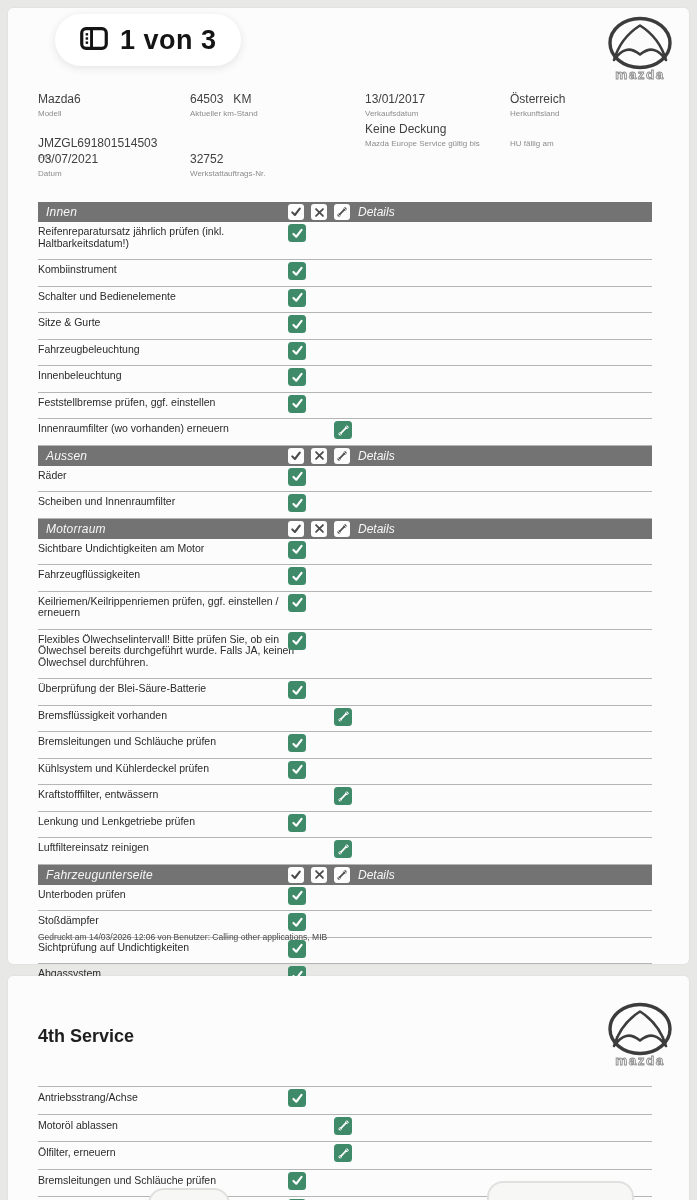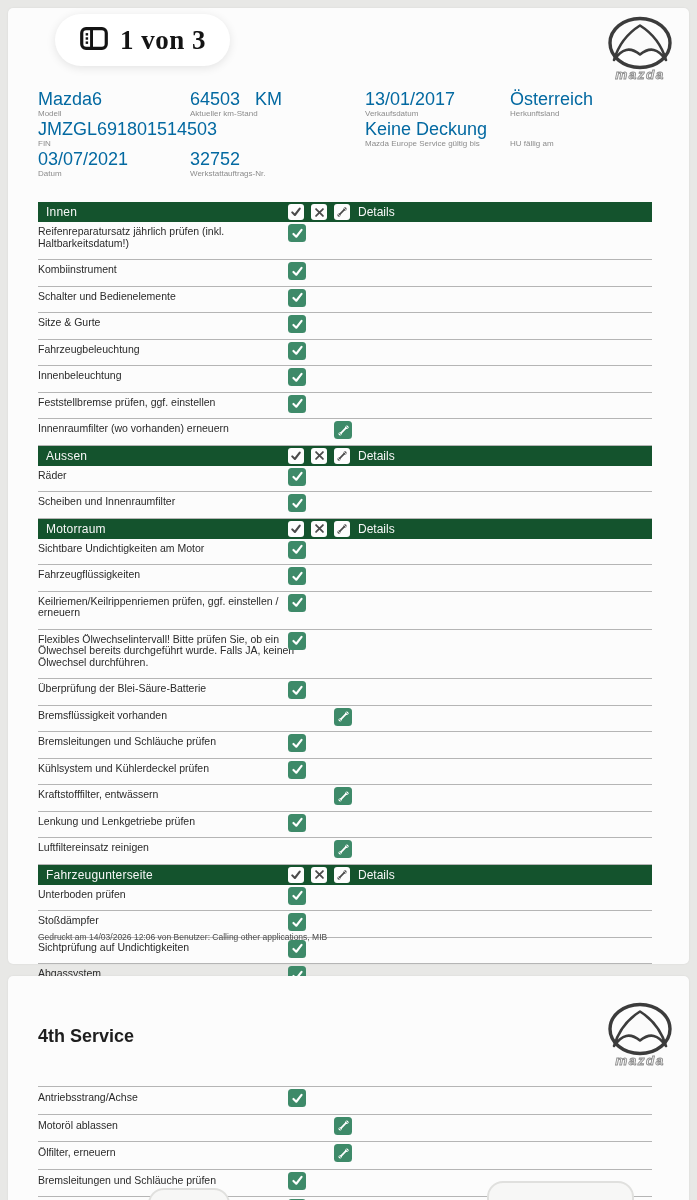--- a/index.html
+++ b/index.html
@@ -16,42 +16,42 @@
   #page1{top:8px;height:956px;}
   #page2{top:976px;height:300px;}
 
   
   .badge-pill{
     position:absolute;left:47px;top:6px;height:52px;min-width:168px;
     background:#ffffff;border-radius:27px;display:flex;align-items:center;
     gap:11px;padding:0 24px;box-shadow:0 2px 10px rgba(0,0,0,0.10);
     box-sizing:border-box;z-index:3;
   }
-  .badge-pill .badge-label{font-size:27px;font-weight:bold;color:#141414;letter-spacing:0.5px;font-family:Liberation Serif, serif;}
+  .badge-pill .badge-label{font-size:27px;font-weight:bold;color:#141414;letter-spacing:0.5px;}
   .ghost-text{
     position:absolute;left:40px;top:36px;width:180px;z-index:1;
     font-size:20px;font-weight:bold;color:rgba(110,110,110,0.22);
     transform:scaleX(-1);filter:blur(0.6px);text-align:center;
   }
 
   
-  .mazda-logo{position:absolute;width:76px;height:68px;font-style:italic;}
+  .mazda-logo{position:absolute;width:76px;height:68px;}
   #page1 .mazda-logo{left:594px;top:8px;}
   #page2 .mazda-logo{left:594px;top:26px;}
 
   
   .veh-field{position:absolute;}
-  .veh-field .val{font-size:18px;color:#0369a1;white-space:pre;line-height:17px;min-height:17px;}
+  .veh-field .val{font-size:12px;color:#404040;white-space:pre;line-height:17px;min-height:17px;}
   .veh-field .lbl{font-size:8px;color:#8c8c8c;line-height:10px;margin-top:1px;}
 
   
   .checklist{position:absolute;left:30px;top:194px;width:614px;}
   .section-bar{
-    position:relative;height:20px;background:#14532d;
-    display:flex;align-items:center;
+    position:relative;height:20px;background:#737373;
+    display:flex;align-items:center;font-style:italic;
   }
   .section-bar .bar-title{
     font-size:12px;color:#f7f7f7;padding-left:8px;letter-spacing:0.2px;
   }
   .bar-sq{
     position:absolute;top:2px;width:16px;height:16px;background:#fdfdfd;
     border-radius:3px;display:flex;align-items:center;justify-content:center;
   }
   .bar-sq.p-check{left:250px;}
   .bar-sq.p-x{left:273px;}
@@ -123,21 +123,21 @@
         <div class="lbl">Aktueller km-Stand</div>
       </div>
       <div class="veh-field" style="left: 357px; top: 83px;">
         <div class="val">13/01/2017</div>
         <div class="lbl">Verkaufsdatum</div>
       </div>
       <div class="veh-field" style="left: 502px; top: 83px;">
         <div class="val">Österreich</div>
         <div class="lbl">Herkunftsland</div>
       </div>
-      <div class="veh-field" style="left: 30px; top: 113px;">
+      <div class="veh-field" style="left: 30px; top: 127px;">
         <div class="val">JMZGL691801514503</div>
         <div class="lbl">FIN</div>
       </div>
       <div class="veh-field" style="left: 357px; top: 113px;">
         <div class="val">Keine Deckung</div>
         <div class="lbl">Mazda Europe Service gültig bis</div>
       </div>
       <div class="veh-field" style="left: 502px; top: 113px;">
         <div class="val"></div>
         <div class="lbl">HU fällig am</div>

